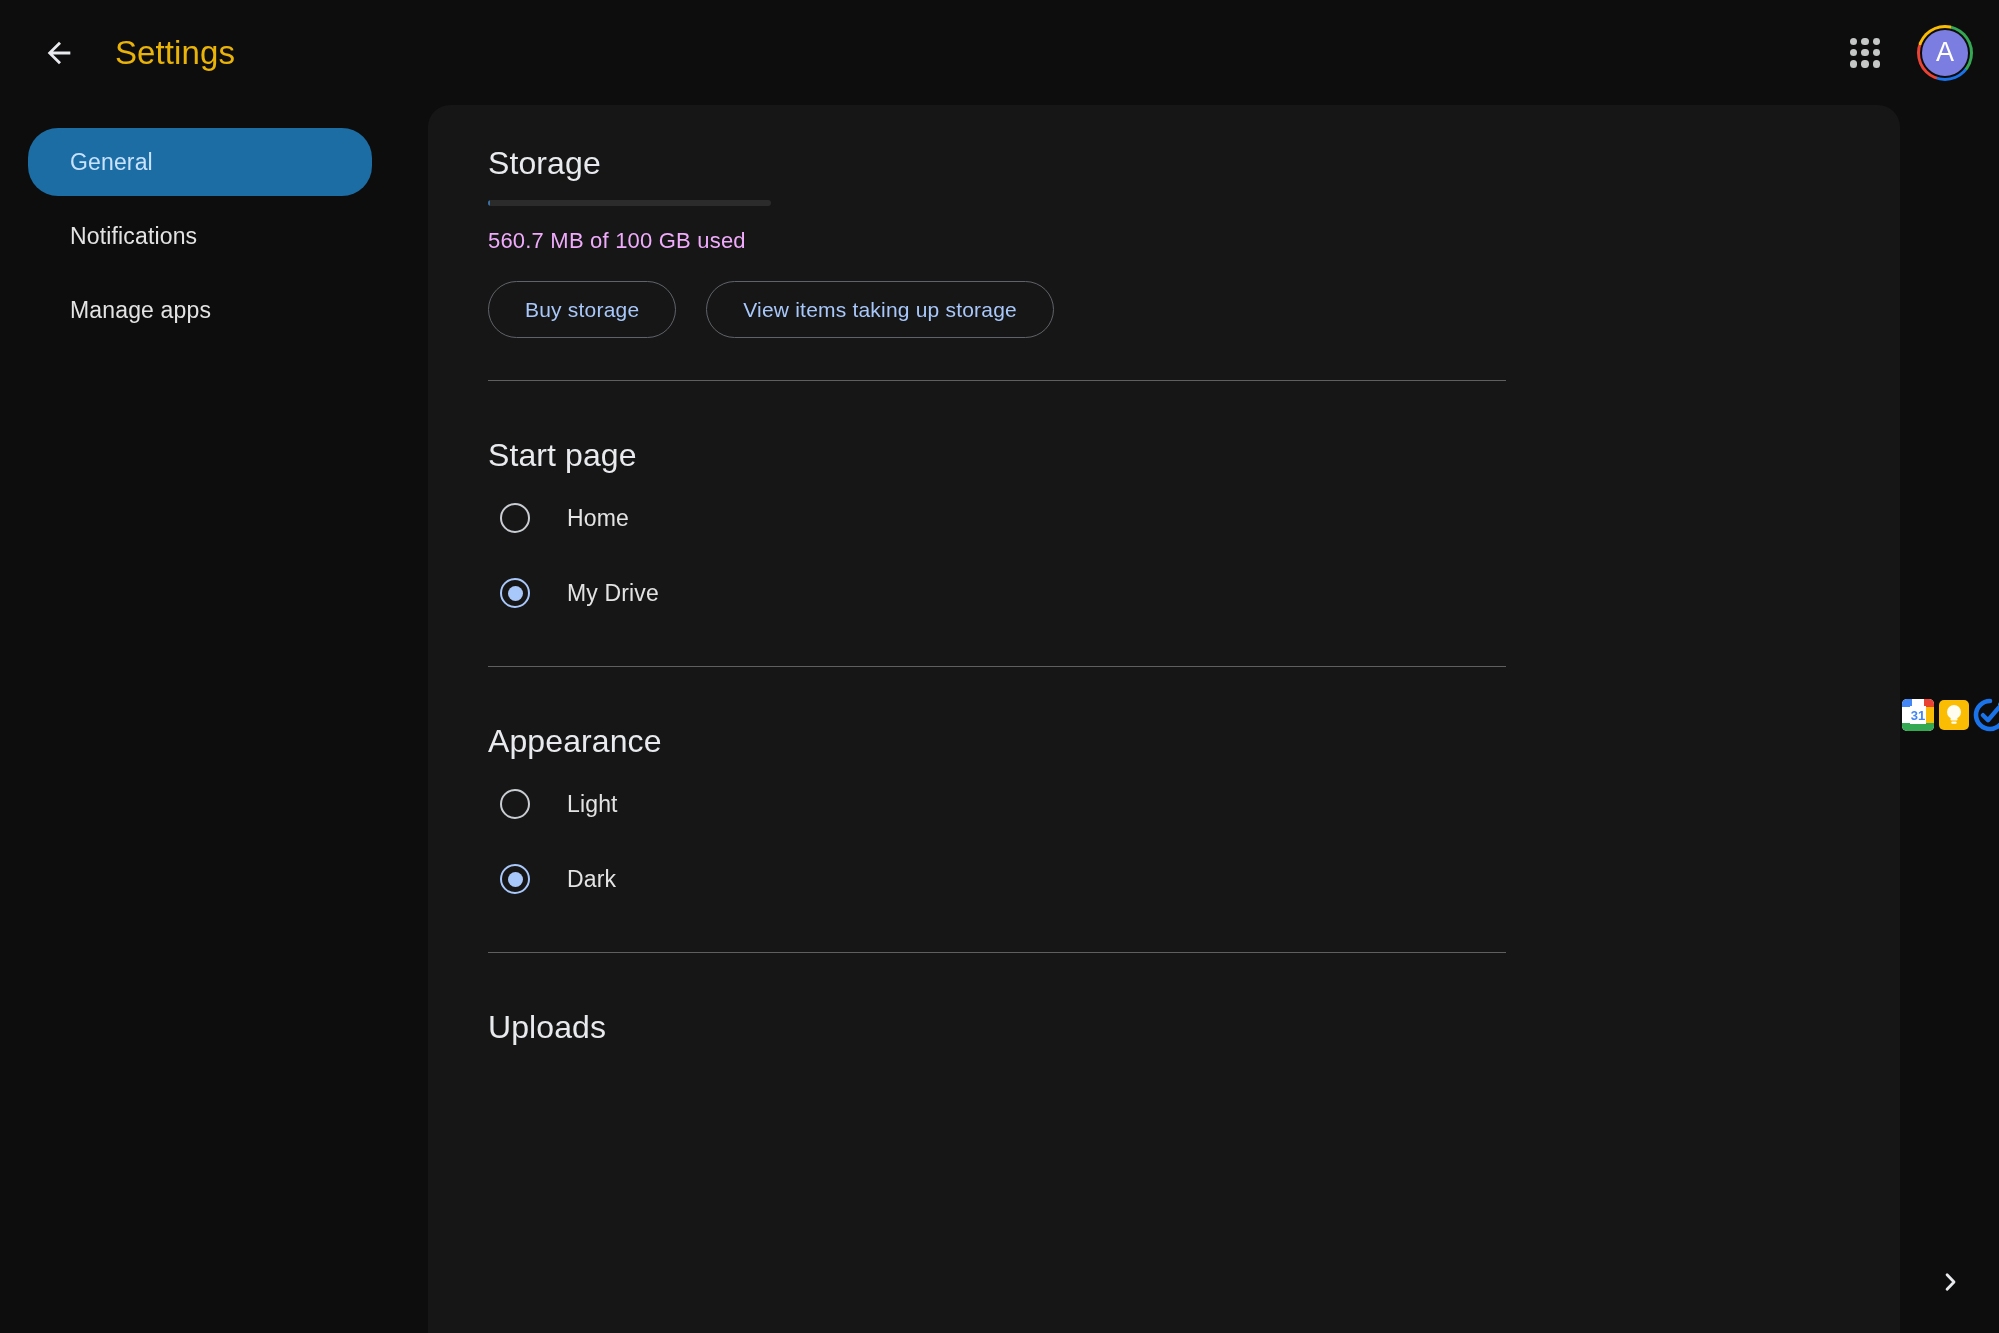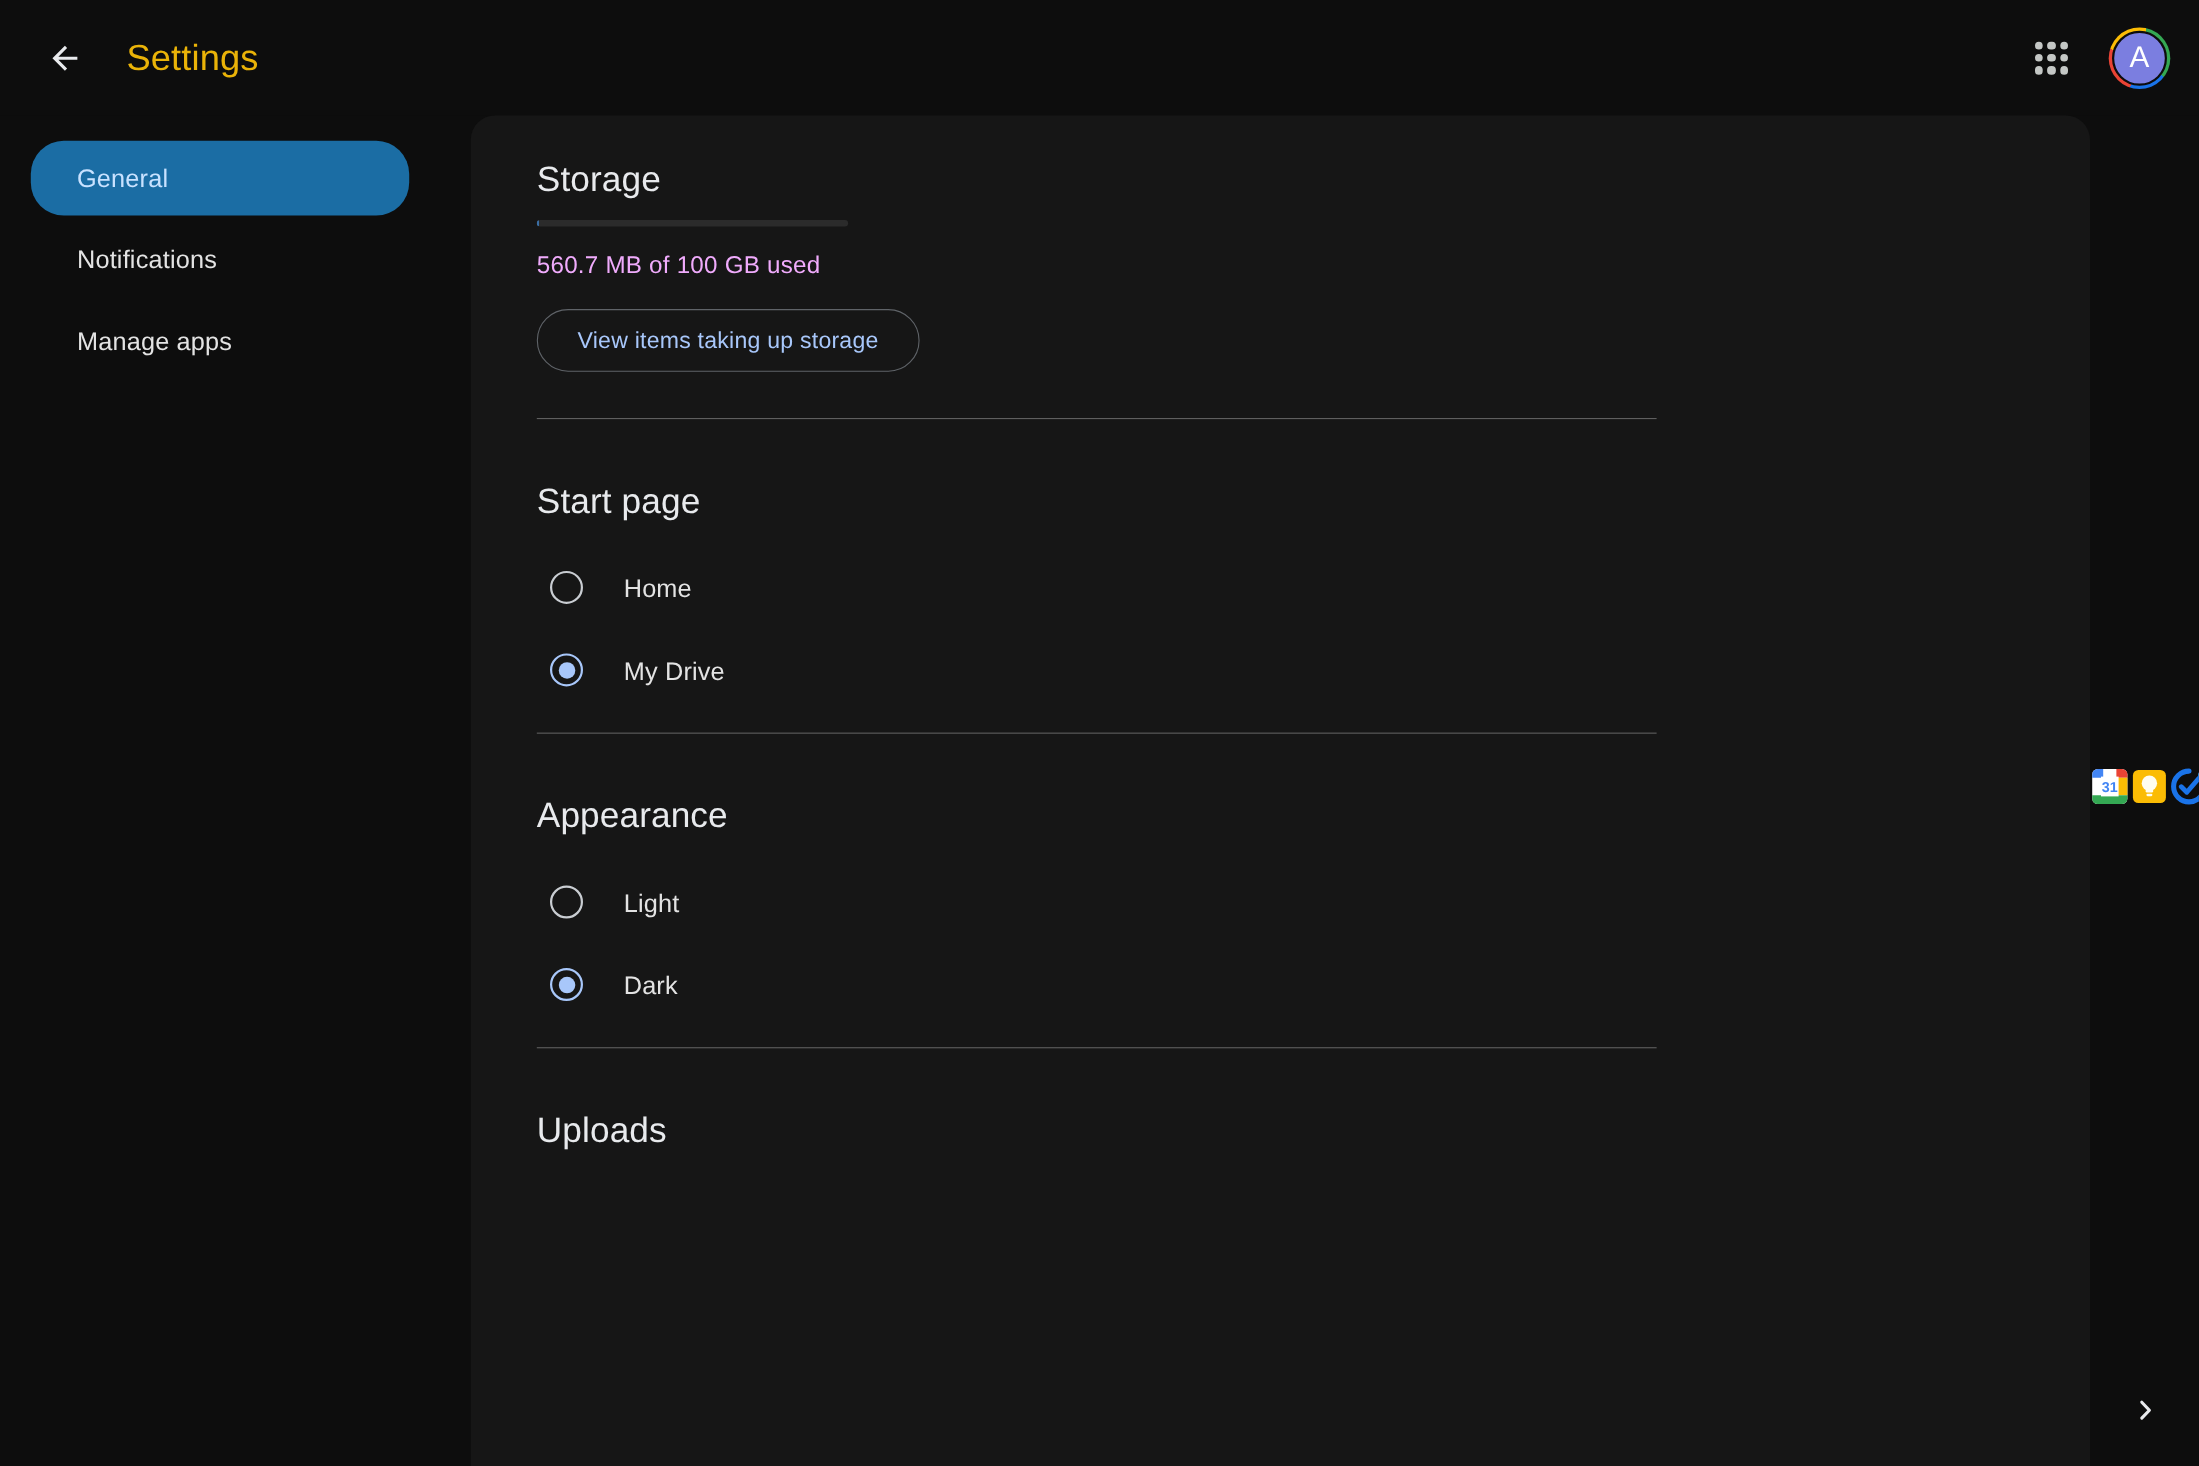--- a/index.html
+++ b/index.html
@@ -112,21 +112,21 @@
 
   .divider {
     margin: 42px 0 0 0; height: 1px; background: #5f5f5f;
     width: 1018px;
   }
 
   .block { margin-top: 56px; }
   .block .section-h { margin-bottom: 10px; }
 
   .radio-row {
-    display: flex; align-items: flex-end;
+    display: flex; align-items: center;
     height: 62px; cursor: pointer; margin-left: 0;
   }
   .radio {
     width: 30px; height: 30px; border-radius: 50%;
     border: 2.5px solid #c9cdd2; margin-left: 12px;
     display: flex; align-items: center; justify-content: center;
     flex: none;
   }
   .radio.on { border-color: #a8c7fa; }
   .radio.on::after {
@@ -208,20 +208,21 @@
 <div class="content-card">
   <div class="content-inner">
 
     <div>
       <div class="section-h">Storage</div>
       <div class="storage-bar">
         <i style="width:0.6%"></i>
       </div>
       <div class="storage-text">560.7 MB of 100 GB used</div>
       <div class="btn-row">
+        <button class="pill-btn">Buy storage</button>
         <button class="pill-btn">View items taking up storage</button>
       </div>
       <div class="divider"></div>
     </div>
 
     <div class="block">
       <div class="section-h">Start page</div>
       <div class="radio-row radio-gap">
         <span class="radio"></span>
         <span class="radio-label">Home</span>

